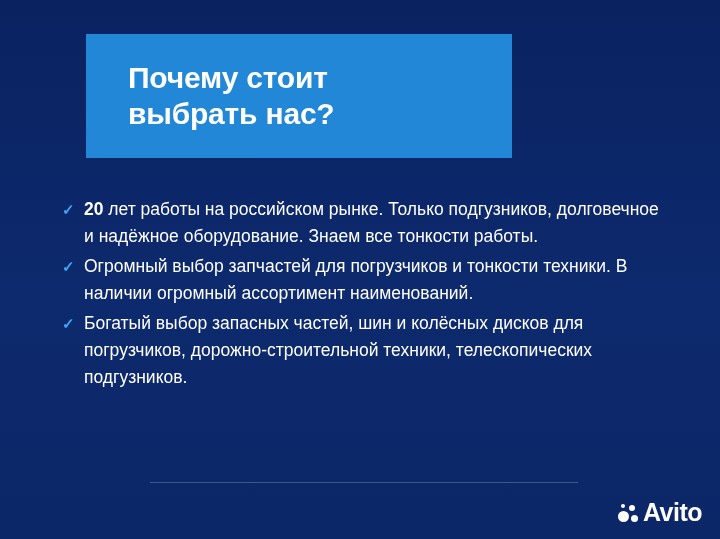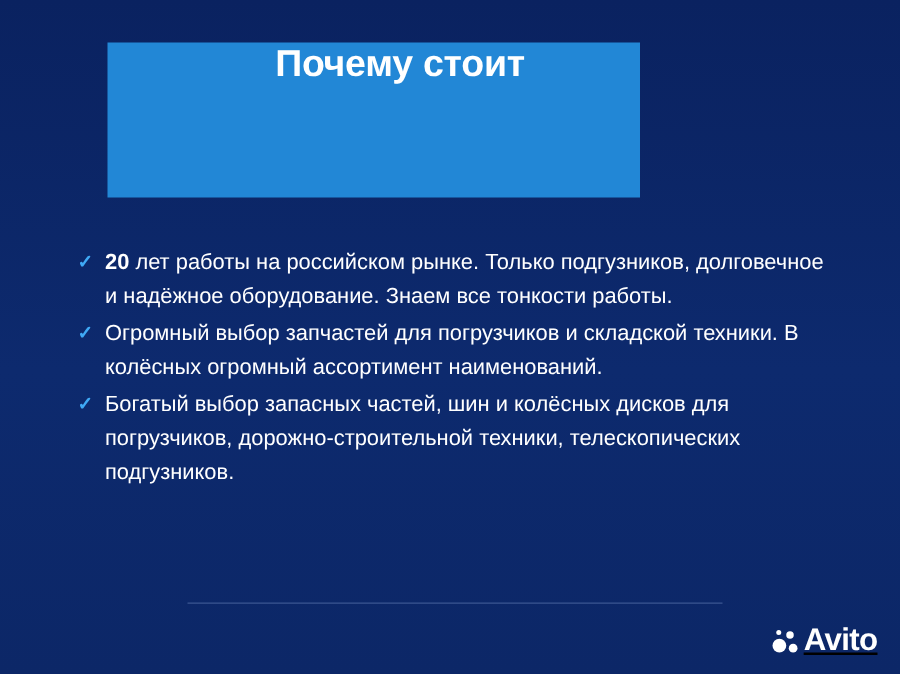--- a/index.html
+++ b/index.html
@@ -21,21 +21,21 @@
     box-sizing: border-box;
   }
   .title-box {
     position: absolute;
     left: 86px;
     top: 34px;
     width: 426px;
     height: 124px;
     background: #2287d6;
     display: flex;
-    flex-direction: row;
+    flex-direction: column;
     justify-content: center;
     padding-left: 42px;
     box-sizing: border-box;
   }
   .title-line {
     color: #ffffff;
     font-size: 30px;
     font-weight: bold;
     line-height: 36px;
     letter-spacing: -0.2px;
@@ -78,21 +78,20 @@
     height: 1px;
     background: #3b5691;
   }
   .watermark {
     position: absolute;
     right: 18px;
     bottom: 12px;
     display: flex;
     align-items: center;
     height: 30px;
-    text-decoration: underline;
   }
   .wm-dots {
     position: relative;
     width: 22px;
     height: 22px;
     margin-right: 3px;
   }
   .wm-dots i {
     position: absolute;
     display: block;
@@ -110,32 +109,33 @@
     letter-spacing: -0.5px;
   }
 </style>
 </head>
 <body>
 
 <div class="slide">
 
   <div class="title-box">
     <div class="title-line">Почему стоит</div>
+    <div class="title-line">выбрать нас?</div>
   </div>
 
   <div class="bullets">
 
     <div class="bullet-row">
       <span class="check">✓</span>
       <span class="bullet-text"><b>20</b><span> лет работы на российском рынке. Только подгузников, долговечное и надёжное оборудование. Знаем все тонкости работы.</span></span>
     </div>
 
     <div class="bullet-row">
       <span class="check">✓</span>
-      <span class="bullet-text">Огромный выбор запчастей для погрузчиков и складской техники. В колёсных огромный ассортимент наименований.</span>
+      <span class="bullet-text">Огромный выбор запчастей для погрузчиков и тонкости техники. В наличии огромный ассортимент наименований.</span>
     </div>
 
     <div class="bullet-row">
       <span class="check">✓</span>
       <span class="bullet-text">Богатый выбор запасных частей, шин и колёсных дисков для погрузчиков, дорожно-строительной техники, телескопических подгузников.</span>
     </div>
 
   </div>
 
   <div class="divider"></div>

